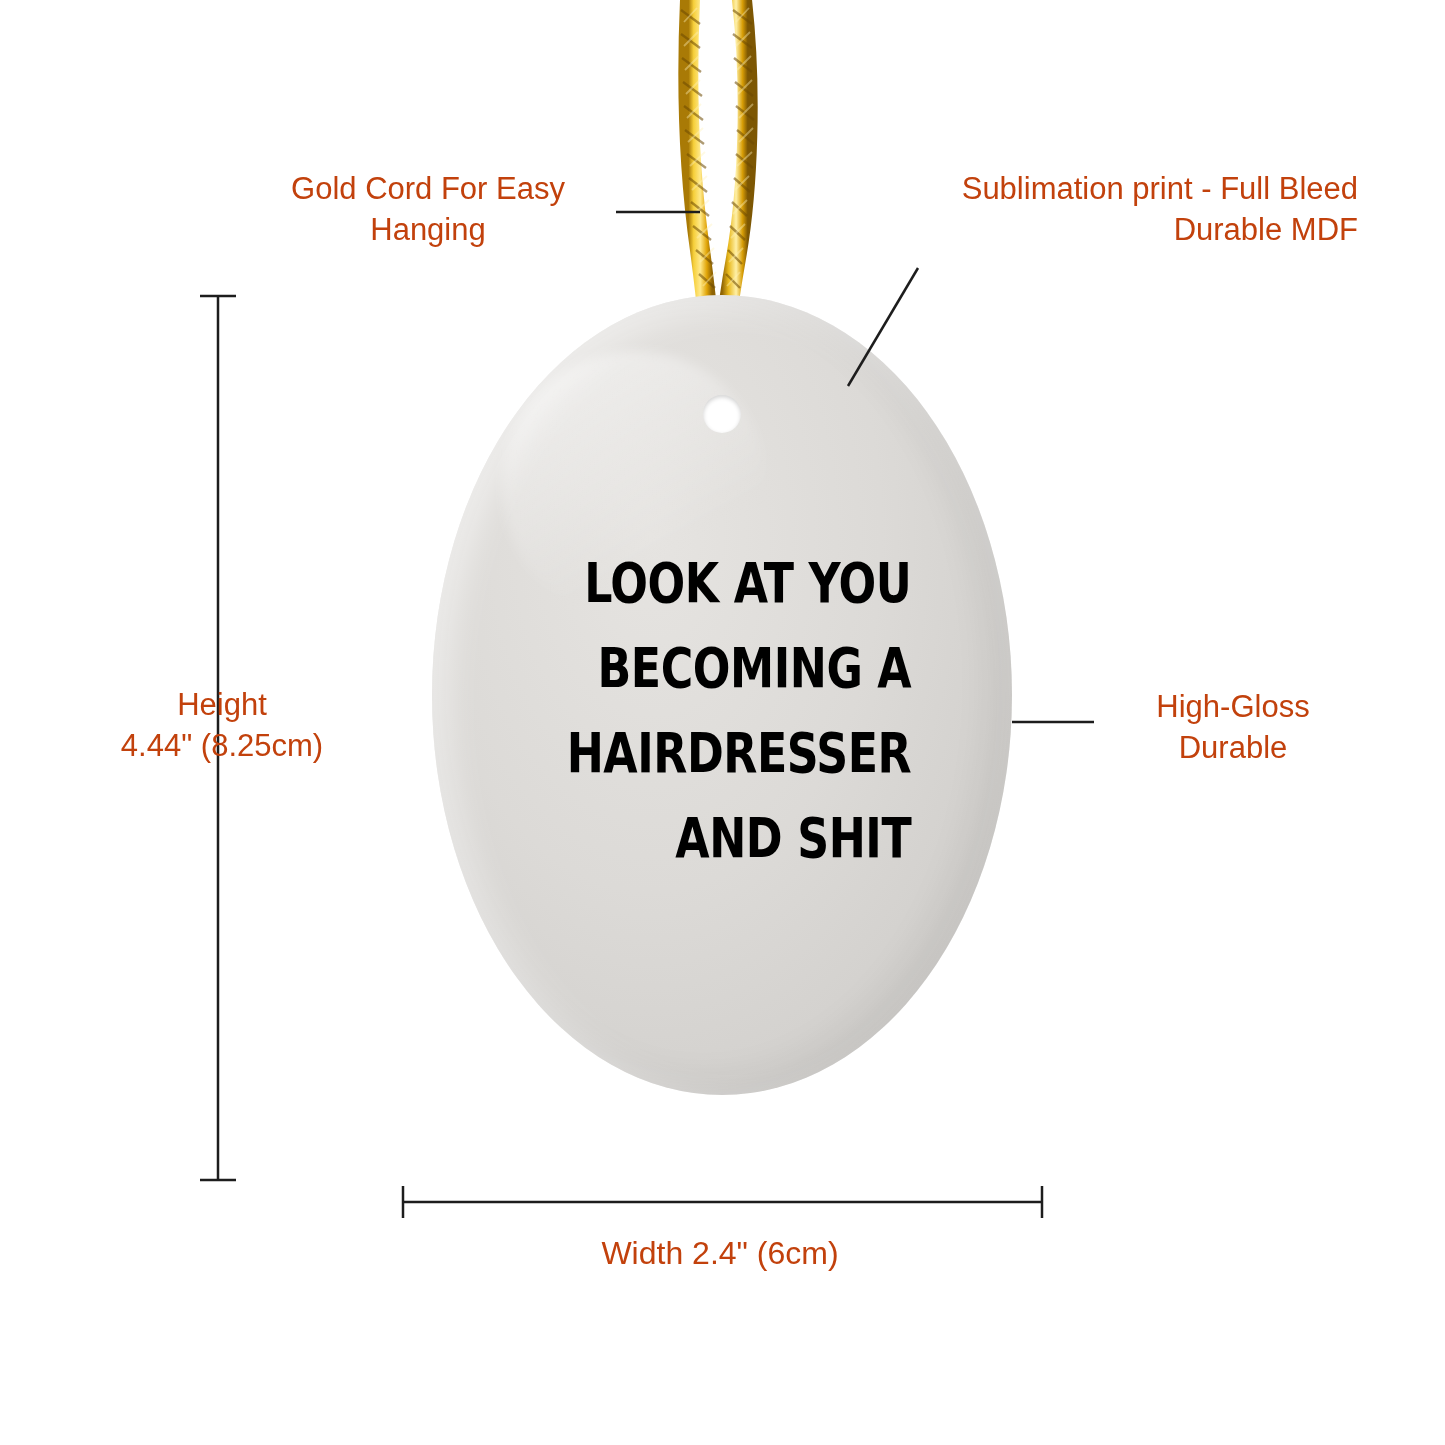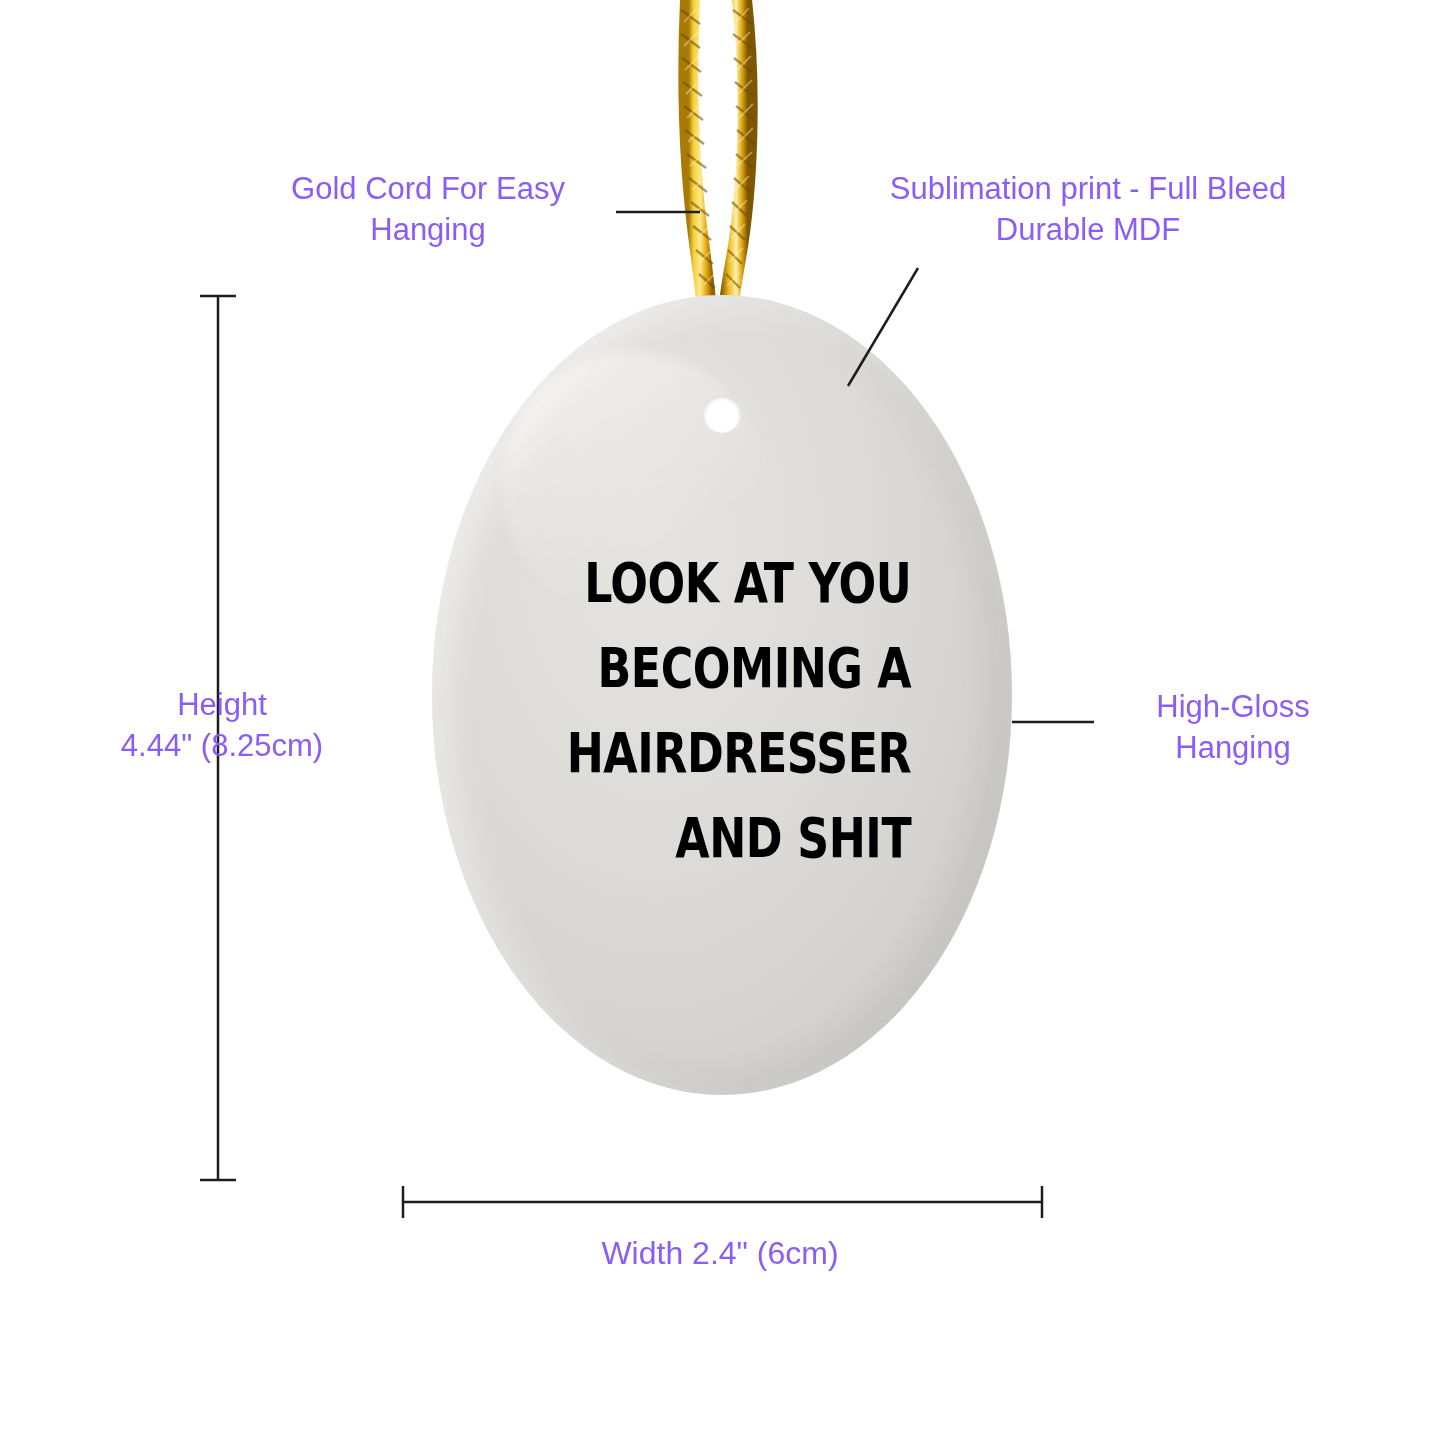--- a/index.html
+++ b/index.html
@@ -82,34 +82,34 @@
     width: 1445px;
     height: 480px;
     pointer-events: none;
   }
 
   
   .label {
     position: absolute;
     font-size: 31px;
     line-height: 1.33;
-    color: #8b5cf6;
+    color: #c2410c;
     white-space: pre-line;
   }
   .label-cord {
     left: 248px;
     top: 168px;
     width: 360px;
     text-align: center;
   }
   .label-sub {
     left: 818px;
     top: 168px;
     width: 540px;
-    text-align: center;
+    text-align: right;
   }
   .label-gloss {
     left: 1108px;
     top: 686px;
     width: 250px;
     text-align: center;
   }
   .label-height {
     left: 82px;
     top: 684px;
@@ -194,18 +194,18 @@
     <line x1="403" y1="1202" x2="1042" y2="1202" stroke="#1d1d1d" stroke-width="2.5"></line>
     <line x1="403" y1="1186" x2="403" y2="1218" stroke="#1d1d1d" stroke-width="2.5"></line>
     <line x1="1042" y1="1186" x2="1042" y2="1218" stroke="#1d1d1d" stroke-width="2.5"></line>
   </svg>
 
   <div class="label label-cord">Gold Cord For Easy
 Hanging</div>
   <div class="label label-sub">Sublimation print - Full Bleed
 Durable MDF</div>
   <div class="label label-gloss">High-Gloss
-Hanging</div>
+Durable</div>
   <div class="label label-height">Height
 4.44" (8.25cm)</div>
   <div class="label label-width">Width 2.4" (6cm)</div>
 
 </div>
 
 </body></html>

